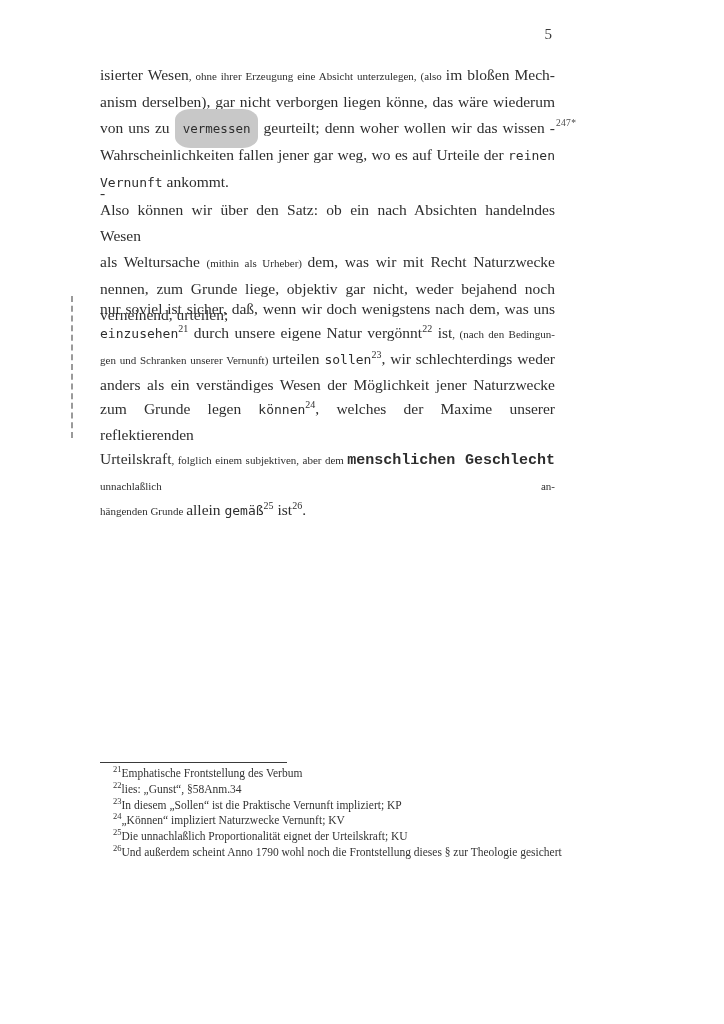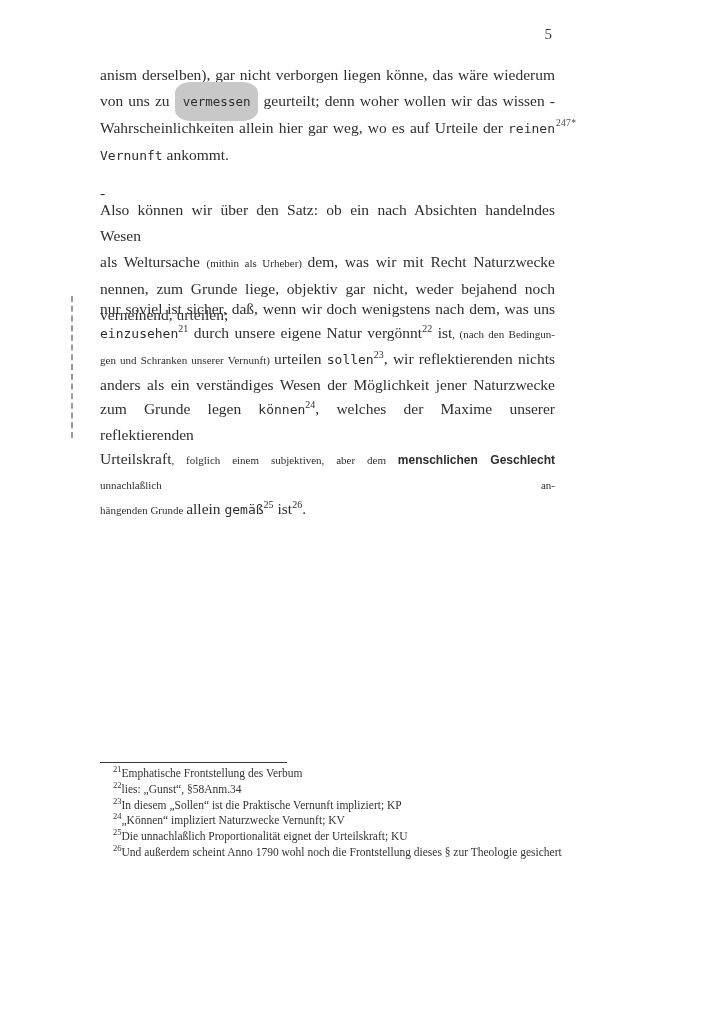--- a/index.html
+++ b/index.html
@@ -33,21 +33,21 @@
     text-align-last:left;
   }
   #para-0{top:62px;line-height:26px;}
   #para-1{top:180px;line-height:26px;}
   #para-2{top:197px;line-height:26px;}
   #para-3{top:297px;line-height:24px;}
   
   .r-body{font-family:"Liberation Serif", serif;font-size:15.5px;}
   .r-small{font-family:"Liberation Serif", serif;font-size:11px;}
   .r-mono{font-family:"DejaVu Sans Mono", monospace;font-size:13px;}
-  .r-monosmall{font-family:Liberation Sans, sans-serif;font-size:12px;font-weight:bold;margin-top:47px;}
+  .r-monosmall{font-family:Liberation Mono, monospace;font-size:15px;font-weight:bold;margin-top:47px;}
   .r-sup{font-family:"Liberation Serif", serif;font-size:10px;position:relative;top:-6px;}
   .r-hl{
     font-family:"DejaVu Sans Mono", monospace;font-size:12.5px;
     background:#c8c8c8;border-radius:16px/11px;padding:12px 8px;
   }
   .changebar{
     position:absolute;left:71px;top:296px;height:142px;width:0;
     border-left:2px dashed #9a9a9a;
   }
   .fnrule{
@@ -63,38 +63,39 @@
 </style>
 </head>
 <body>
 
 <div class="page">
   <div class="pagenum">5</div>
   <div class="margin-note">247*</div>
 
   <div class="textbody">
     <div class="para" id="para-0">
+        <div class="line"><span class="r-body">isierter Wesen</span><span class="r-small">, ohne ihrer Erzeugung eine Absicht unterzulegen, (also </span><span class="r-body">im bloßen Mech-</span></div>
         <div class="line"><span class="r-body">anism derselben), gar nicht verborgen liegen könne, das wäre wiederum</span></div>
         <div class="line"><span class="r-body">von uns zu </span><span class="r-hl">vermessen</span><span class="r-body"> geurteilt; denn woher wollen wir das wissen -</span></div>
-        <div class="line"><span class="r-body">Wahrscheinlichkeiten allein hier gar weg, wo es auf Urteile der </span><span class="r-mono">reinen</span></div>
+        <div class="line"><span class="r-body">Wahrscheinlichkeiten fallen jener gar weg, wo es auf Urteile der </span><span class="r-mono">reinen</span></div>
         <div class="line last"><span class="r-mono">Vernunft</span><span class="r-body"> ankommt.</span></div>
       </div>
     <div class="para" id="para-1">
         <div class="line last"><span class="r-body">-</span></div>
       </div>
     <div class="para" id="para-2">
         <div class="line"><span class="r-body">Also können wir über den Satz: ob ein nach Absichten handelndes Wesen</span></div>
         <div class="line"><span class="r-body">als Weltursache </span><span class="r-small">(mithin als Urheber) </span><span class="r-body">dem, was wir mit Recht Naturzwecke</span></div>
         <div class="line"><span class="r-body">nennen, zum Grunde liege, objektiv gar nicht, weder bejahend noch</span></div>
         <div class="line last"><span class="r-body">verneinend, urteilen;</span></div>
       </div>
     <div class="para" id="para-3">
         <div class="line"><span class="r-body">nur soviel ist sicher, daß, wenn wir doch wenigstens nach dem, was uns</span></div>
         <div class="line"><span class="r-mono">einzusehen</span><span class="r-sup">21</span><span class="r-body"> durch unsere eigene Natur vergönnt</span><span class="r-sup">22</span><span class="r-body"> ist</span><span class="r-small">, (nach den Bedingun-</span></div>
-        <div class="line"><span class="r-small">gen und Schranken unserer Vernunft) </span><span class="r-body">urteilen </span><span class="r-mono">sollen</span><span class="r-sup">23</span><span class="r-body">, wir reflektierenden nichts</span></div>
+        <div class="line"><span class="r-small">gen und Schranken unserer Vernunft) </span><span class="r-body">urteilen </span><span class="r-mono">sollen</span><span class="r-sup">23</span><span class="r-body">, wir schlechterdings weder</span></div>
         <div class="line"><span class="r-body">anders als ein verständiges Wesen der Möglichkeit jener Naturzwecke</span></div>
         <div class="line"><span class="r-body">zum Grunde legen </span><span class="r-mono">können</span><span class="r-sup">24</span><span class="r-body">, welches der Maxime unserer reflektierenden</span></div>
         <div class="line"><span class="r-body">Urteilskraft</span><span class="r-small">, folglich einem subjektiven, aber dem </span><span class="r-monosmall">menschlichen Geschlecht</span><span class="r-small"> unnachlaßlich an-</span></div>
         <div class="line last"><span class="r-small">hängenden Grunde </span><span class="r-body">allein </span><span class="r-mono">gemäß</span><span class="r-sup">25</span><span class="r-body"> ist</span><span class="r-sup">26</span><span class="r-body">.</span></div>
       </div>
   </div>
 
   <div class="changebar"></div>
 
   <div class="fnrule"></div>

